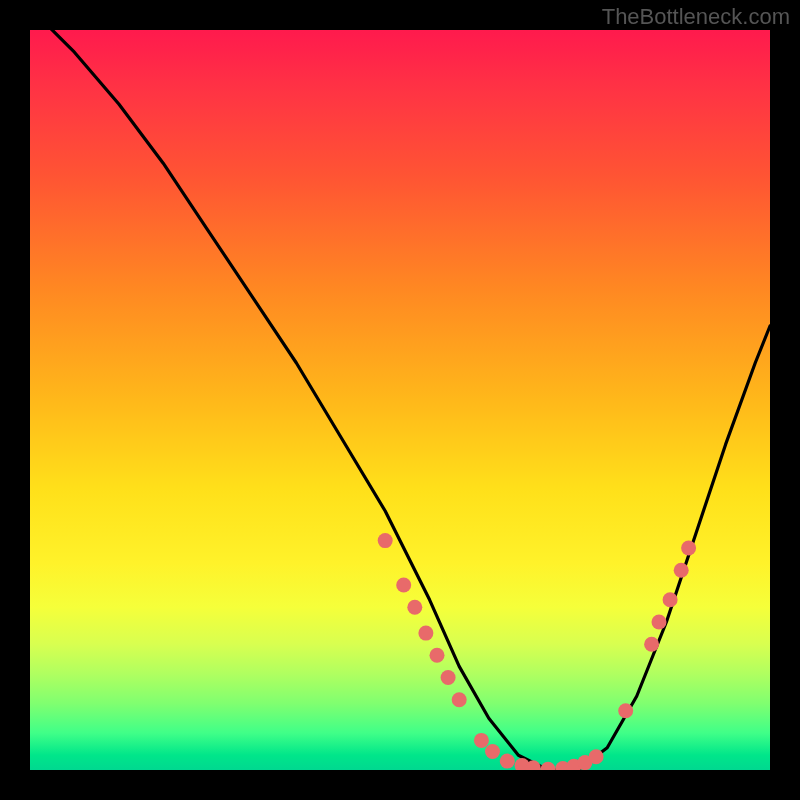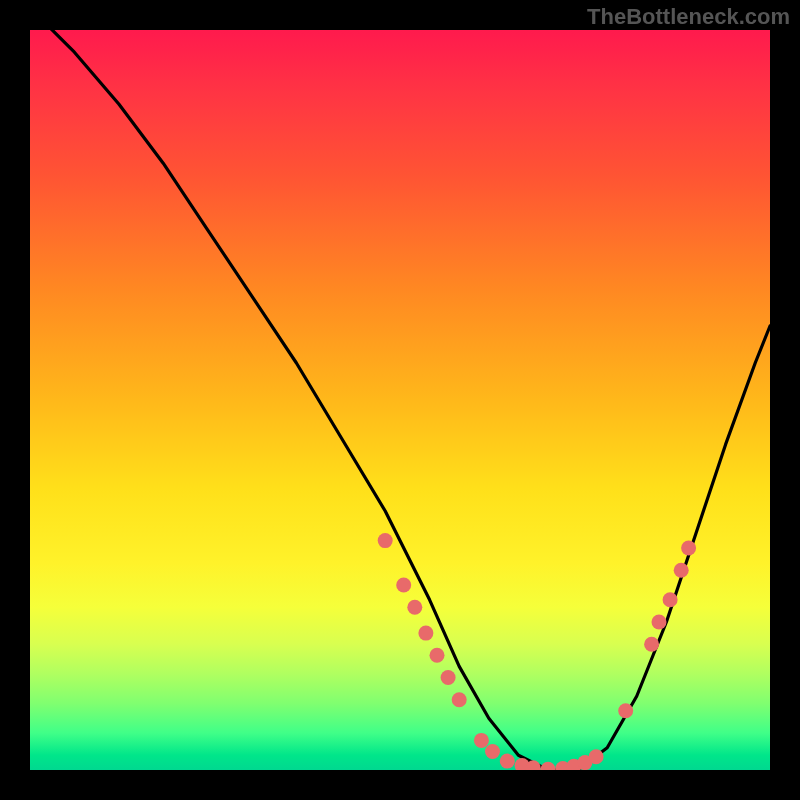--- a/index.html
+++ b/index.html
@@ -10,21 +10,21 @@
     height: 800px;
     position: relative;
     font-family: Arial, sans-serif;
   }
   .watermark {
     position: absolute;
     top: 4px;
     right: 10px;
     color: #555;
     font-size: 22px;
-    font-weight: 700;
+    font-weight: 400;
     z-index: 10;
   }
   .plot-area {
     position: absolute;
     left: 30px;
     top: 30px;
     width: 740px;
     height: 740px;
   }
   .gradient-bg {

